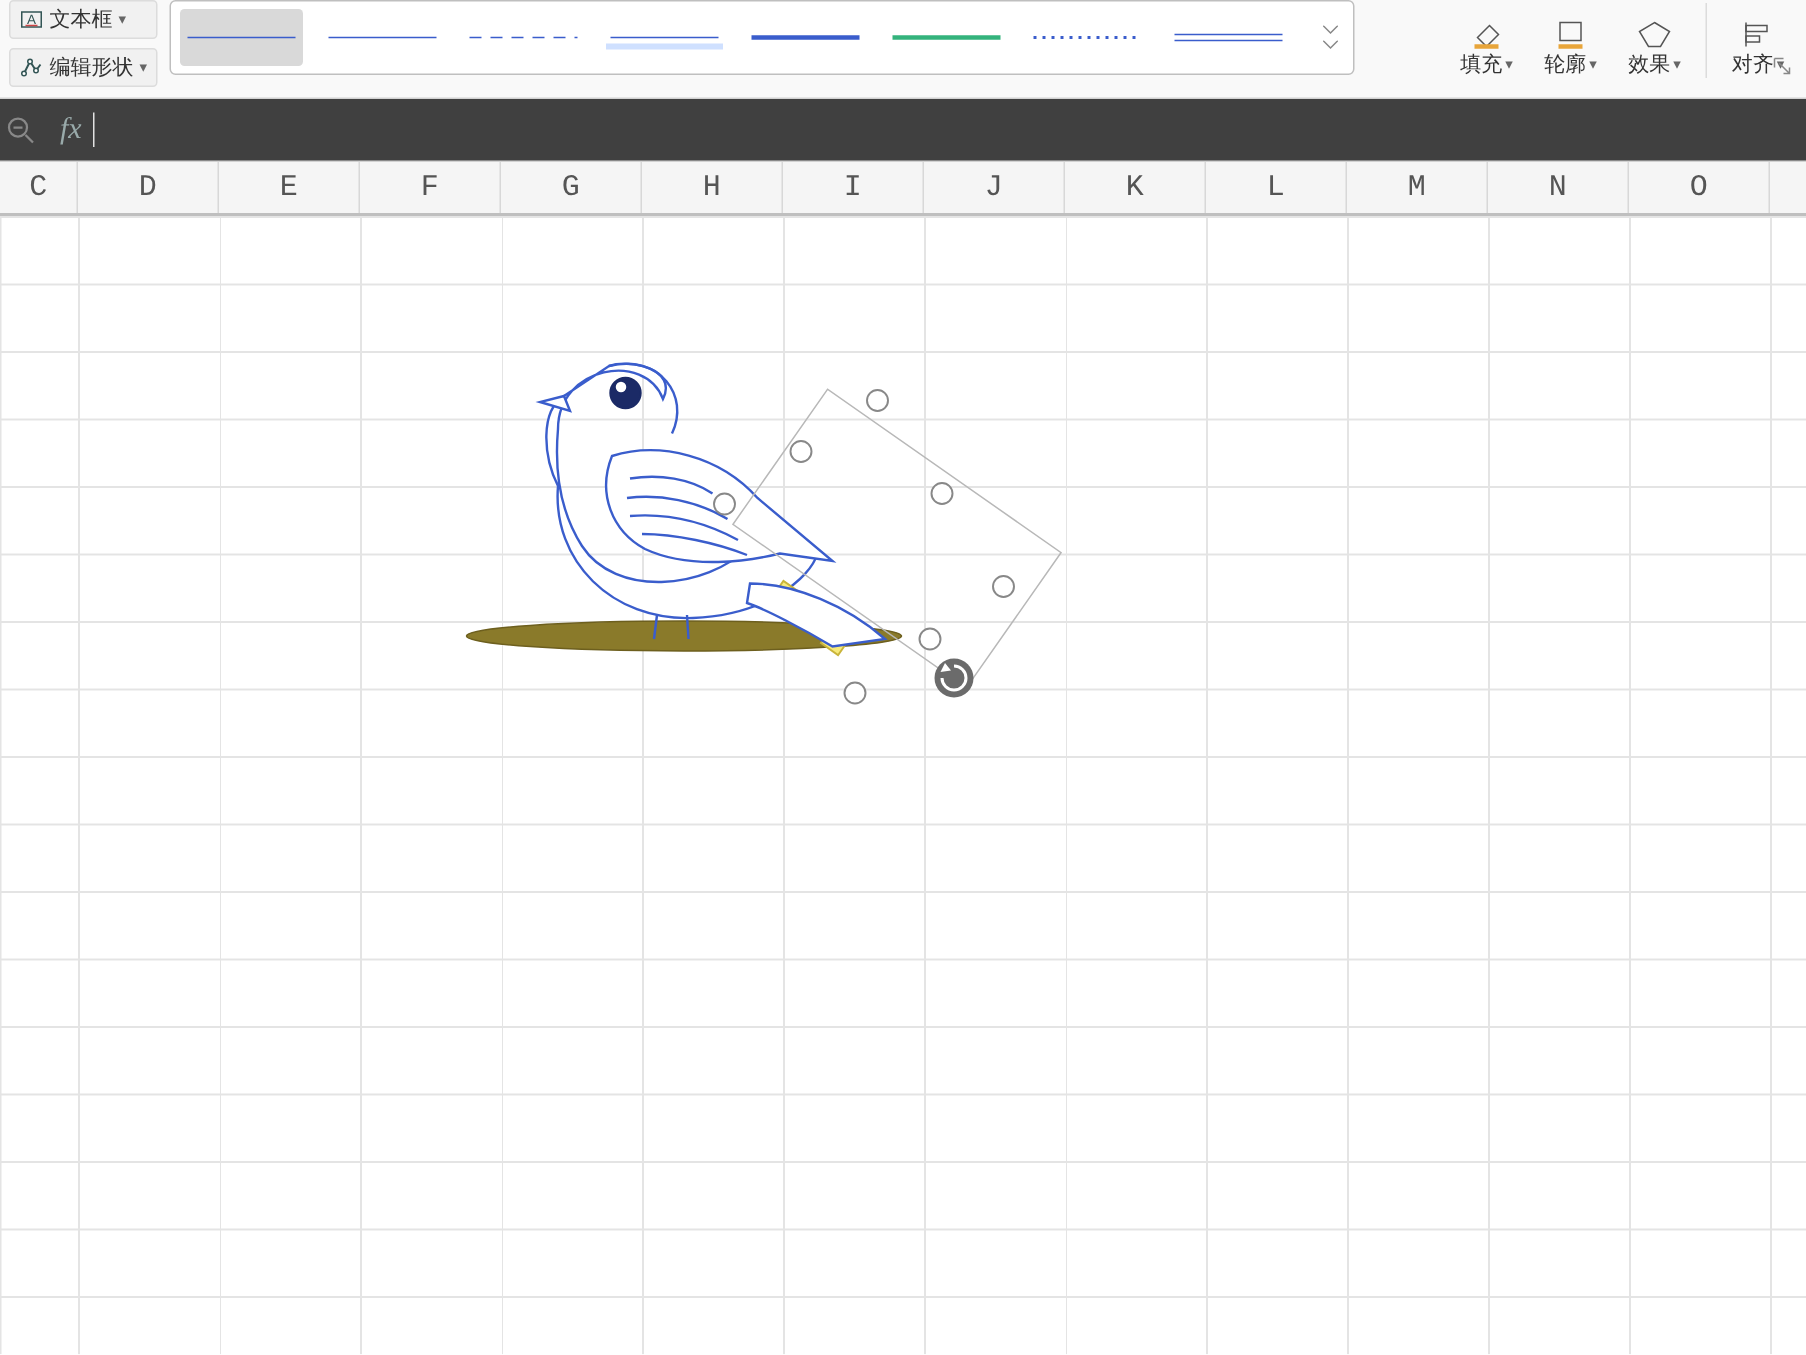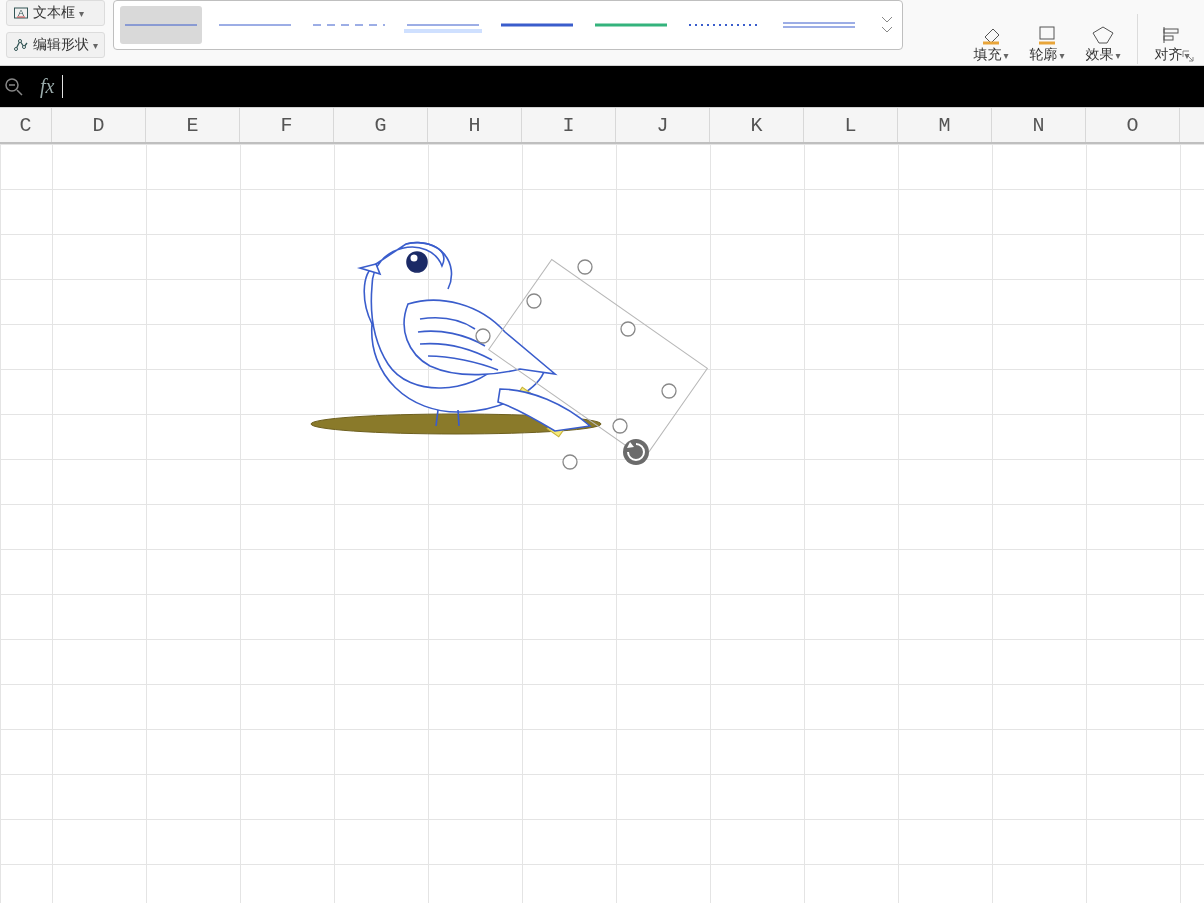--- a/index.html
+++ b/index.html
@@ -74,21 +74,21 @@
   gap:4px;
   margin-left:auto;
   color:#777;
   cursor:pointer;
 }
 
 .ribbon-right {
   display: flex;
   align-items: flex-end;
   gap: 4px;
-  padding-top: 12px;
+  padding-top: 0;
   margin-left: auto;
 }
 .rb-item {
   display:flex;
   flex-direction:column;
   align-items:center;
   justify-content:flex-end;
   width: 52px;
   height: 54px;
   padding-bottom: 2px;
@@ -108,21 +108,21 @@
   height: 12px;
   color:#7d7d7d;
 }
 
 
 .formula-bar {
   display:flex;
   align-items:center;
   height: 42px;
   border-bottom:1px solid #d2d2d2;
-  background:#000000;
+  background:#404040;
   padding: 0 4px;
   gap: 8px;
 }
 .fb-icon { width:20px; height:20px; color:#888; cursor:pointer; }
 .fb-fx { font-style: italic; font-family: "Times New Roman", serif; font-size: 20px; color:#9aa; padding: 0 8px; border-right:1px solid #e2e2e2; }
 .fb-input { flex:1; height:100%; border:none; outline:none; font-size:14px; color:#333; background:transparent; }
 
 
 .col-headers {
   display:flex;

